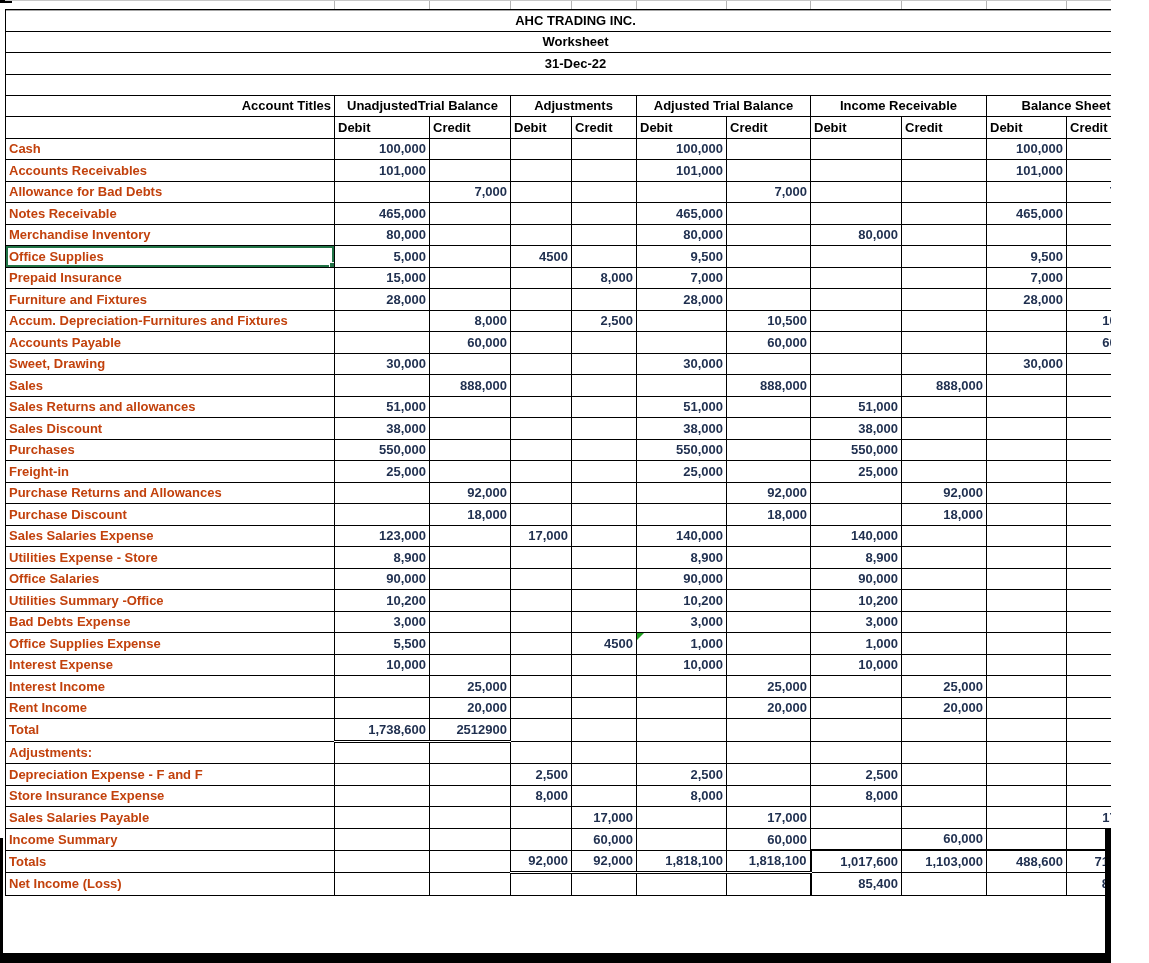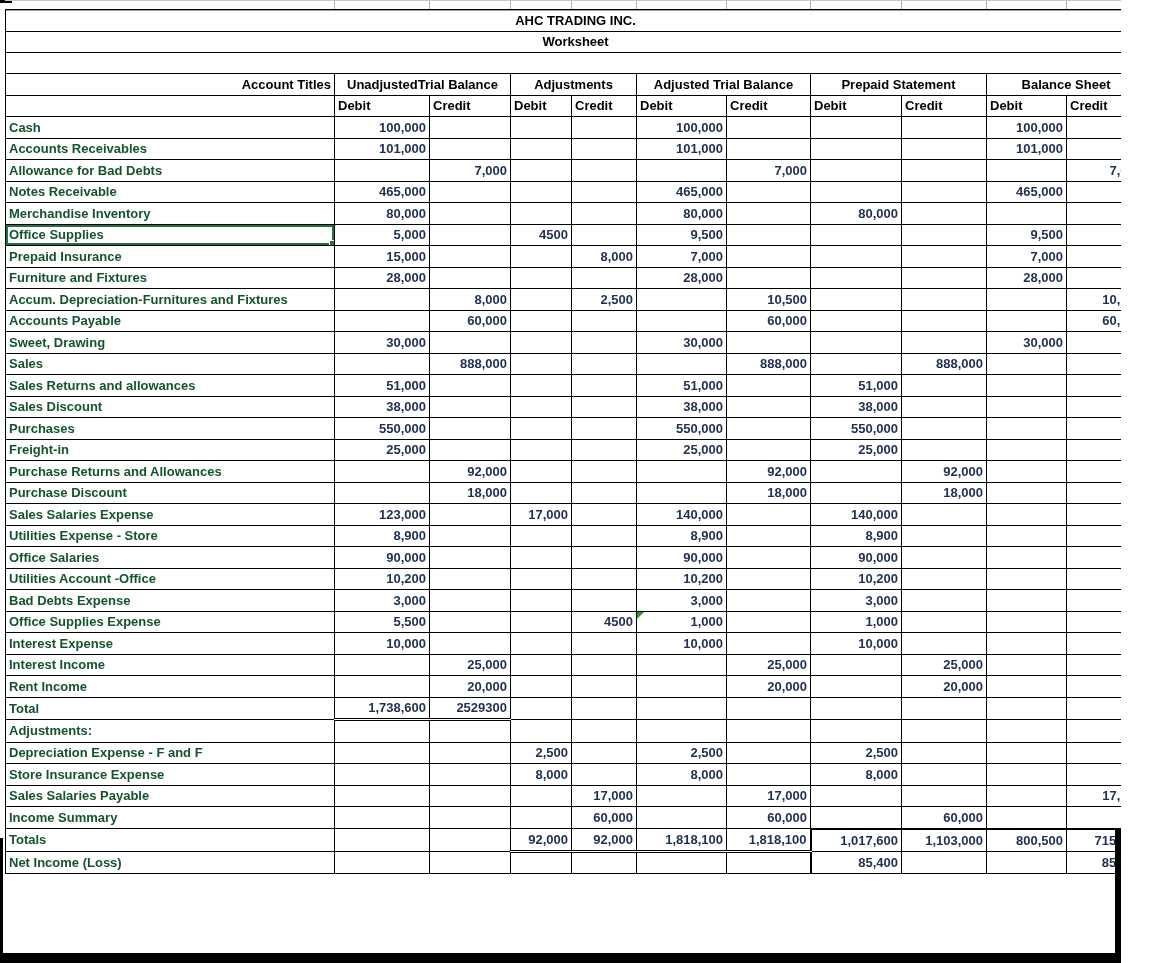--- a/index.html
+++ b/index.html
@@ -1,33 +1,33 @@
 <!DOCTYPE html>
 <html style="--sel: #217346; --err: #1fa01f;"><head>
 <meta charset="utf-8">
 <style>
   html,body{margin:0;padding:0;background:#fff;}
   .wrap{position:relative;width:1111px;height:963px;background:#fff;overflow:hidden;
-        font-family:"Liberation Sans",sans-serif;font-weight:bold;color:#000;padding-left:10px;}
+        font-family:"Liberation Sans",sans-serif;font-weight:bold;color:#000;}
   
   .top-strip{position:absolute;left:5px;top:0;width:1140px;height:9px;
              border-top:1px solid #c8c8c8;border-bottom:1px solid #a6a6a6;}
   .top-strip .stub{position:absolute;top:0;width:1px;height:9px;background:#b5b5b5;}
   .corner-tick{position:absolute;left:0;top:0;width:12px;height:3px;background:#000;}
   
   .sheet{position:absolute;left:5px;top:9px;width:1140px;border-collapse:collapse;
          table-layout:fixed;}
   .sheet td,.sheet th{border:1px solid #000;height:20.5px;padding:0 3px;overflow:hidden;
          white-space:nowrap;font-size:13px;font-weight:bold;vertical-align:middle;}
   .title-row td{text-align:center;}
   .spacer-row td{height:20px;}
   .ghead th{text-align:center;}
   .ghead th.acct-h{text-align:right;}
   .subhead th{text-align:left;}
-  td.acct{text-align:left;color:#14532d;}
+  td.acct{text-align:left;color:#c2410c;}
   td.num{text-align:right;color:#1f2f4f;}
   
   td.dbl{border-bottom:3px double #000;}
   
   td.box-top{border-top:2px solid #000;margin-top:40px;}
   td.box-left{border-left:2px solid #000;}
   td.box-right{border-right:2px solid #000;}
   
   td.selected{position:relative;box-shadow:inset 0 0 0 2px var(--sel,#217346);}
   td.selected::after{content:"";position:absolute;right:-3px;bottom:-3px;width:6px;height:6px;
@@ -75,29 +75,32 @@
       <col style="width:80px">
         <col style="width:79px">
     </colgroup>
     <tbody>
       <tr class="title-row">
         <td colspan="11">AHC TRADING INC.</td>
       </tr>
       <tr class="title-row">
         <td colspan="11">Worksheet</td>
       </tr>
+      <tr class="title-row">
+        <td colspan="11">31-Dec-22</td>
+      </tr>
       <tr class="spacer-row">
         <td colspan="11"></td>
       </tr>
       <tr class="ghead">
         <th class="acct-h">Account Titles</th>
         <th colspan="2">UnadjustedTrial Balance</th>
         <th colspan="2">Adjustments</th>
         <th colspan="2">Adjusted Trial Balance</th>
-        <th colspan="2">Prepaid Statement</th>
+        <th colspan="2">Income Receivable</th>
         <th colspan="2">Balance Sheet</th>
       </tr>
       <tr class="subhead">
         <th></th>
         <th>Debit</th>
         <th>Credit</th>
         <th>Debit</th>
         <th>Credit</th>
         <th>Debit</th>
         <th>Credit</th>
@@ -375,21 +378,21 @@
           <td class="num"></td>
           <td class="num"></td>
           <td class="num">90,000</td>
           <td class="num"></td>
           <td class="num">90,000</td>
           <td class="num"></td>
           <td class="num"></td>
           <td class="num"></td>
         </tr>
         <tr>
-          <td class="acct">Utilities Account -Office</td>
+          <td class="acct">Utilities Summary -Office</td>
           <td class="num">10,200</td>
           <td class="num"></td>
           <td class="num"></td>
           <td class="num"></td>
           <td class="num">10,200</td>
           <td class="num"></td>
           <td class="num">10,200</td>
           <td class="num"></td>
           <td class="num"></td>
           <td class="num"></td>
@@ -455,21 +458,21 @@
           <td class="num"></td>
           <td class="num">20,000</td>
           <td class="num"></td>
           <td class="num">20,000</td>
           <td class="num"></td>
           <td class="num"></td>
         </tr>
         <tr>
           <td class="acct">Total</td>
           <td class="num dbl">1,738,600</td>
-          <td class="num dbl">2529300</td>
+          <td class="num dbl">2512900</td>
           <td class="num"></td>
           <td class="num"></td>
           <td class="num"></td>
           <td class="num"></td>
           <td class="num"></td>
           <td class="num"></td>
           <td class="num"></td>
           <td class="num"></td>
         </tr>
         <tr>
@@ -540,21 +543,21 @@
         <tr>
           <td class="acct">Totals</td>
           <td class="num"></td>
           <td class="num"></td>
           <td class="num dbl">92,000</td>
           <td class="num dbl">92,000</td>
           <td class="num dbl">1,818,100</td>
           <td class="num dbl">1,818,100</td>
           <td class="num box-top box-left">1,017,600</td>
           <td class="num box-top">1,103,000</td>
-          <td class="num box-top">800,500</td>
+          <td class="num box-top">488,600</td>
           <td class="num box-top box-right">715,100</td>
         </tr>
         <tr>
           <td class="acct">Net Income (Loss)</td>
           <td class="num"></td>
           <td class="num"></td>
           <td class="num"></td>
           <td class="num"></td>
           <td class="num"></td>
           <td class="num"></td>

